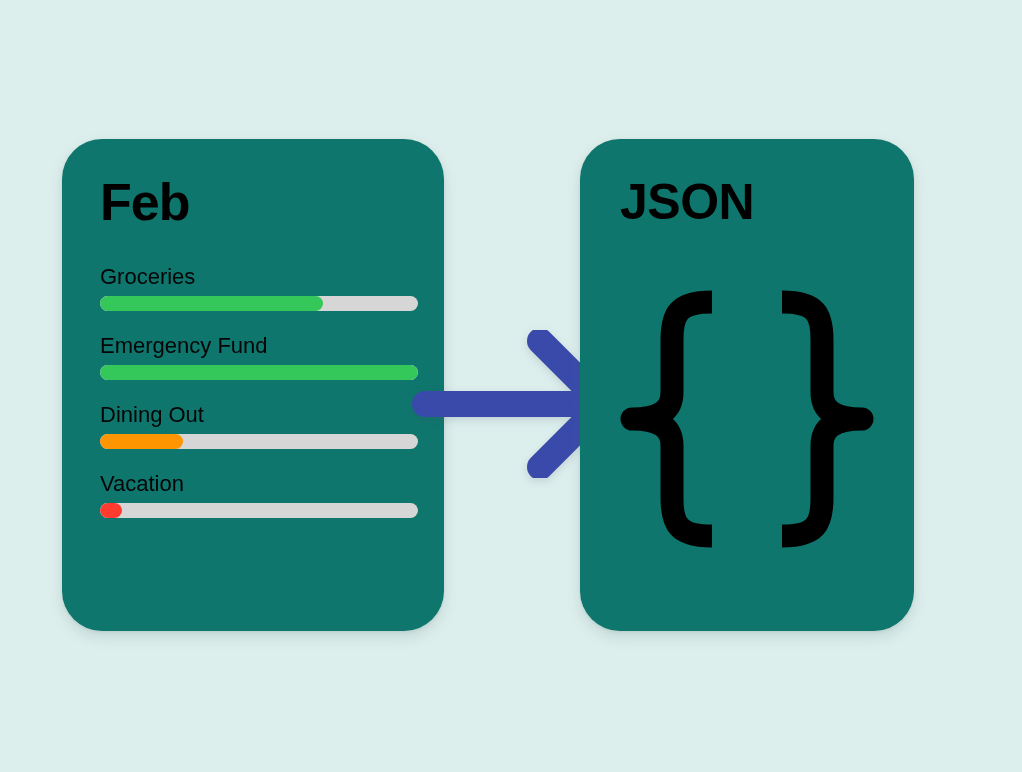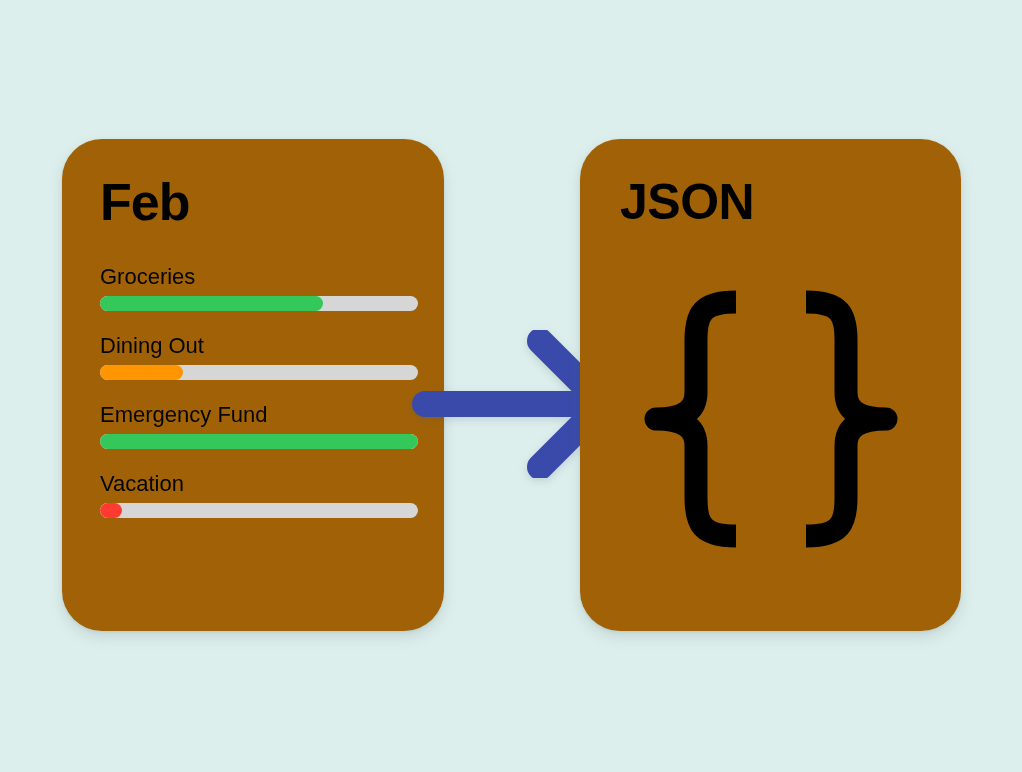--- a/index.html
+++ b/index.html
@@ -20,37 +20,37 @@
   .stage {
     position: absolute;
     inset: 0;
     width: 1022px;
     height: 772px;
   }
 
   
   .card {
     position: absolute;
-    background: #a16207;
+    background: #0f766e;
     border-radius: 40px;
     box-shadow: 0 6px 14px rgba(80, 110, 110, 0.18),
                 0 1px 3px rgba(80, 110, 110, 0.12);
   }
 
   #budget-card {
     left: 62px;
     top: 139px;
     width: 382px;
     height: 492px;
   }
 
   #json-card {
     left: 580px;
     top: 139px;
-    width: 381px;
+    width: 334px;
     height: 492px;
   }
 
   
   .budget-header {
     position: absolute;
     left: 38px;
     top: 37px;
     width: 318px;
     display: flex;
@@ -164,30 +164,30 @@
     <div class="rows">
 
       <div class="row">
         <div class="row-label">Groceries</div>
         <div class="bar-track" style="background: rgb(214, 214, 214);">
           <div class="bar-fill" style="width: 70%; background: rgb(52, 199, 89);"></div>
         </div>
       </div>
 
       <div class="row">
+        <div class="row-label">Emergency Fund</div>
+        <div class="bar-track" style="background: rgb(214, 214, 214);">
+          <div class="bar-fill" style="width: 100%; background: rgb(52, 199, 89);"></div>
+        </div>
+      </div>
+
+      <div class="row">
         <div class="row-label">Dining Out</div>
         <div class="bar-track" style="background: rgb(214, 214, 214);">
           <div class="bar-fill" style="width: 26%; background: rgb(255, 149, 0);"></div>
-        </div>
-      </div>
-
-      <div class="row">
-        <div class="row-label">Emergency Fund</div>
-        <div class="bar-track" style="background: rgb(214, 214, 214);">
-          <div class="bar-fill" style="width: 100%; background: rgb(52, 199, 89);"></div>
         </div>
       </div>
 
       <div class="row">
         <div class="row-label">Vacation</div>
         <div class="bar-track" style="background: rgb(214, 214, 214);">
           <div class="bar-fill" style="width: 7%; background: rgb(255, 59, 48);"></div>
         </div>
       </div>
 

